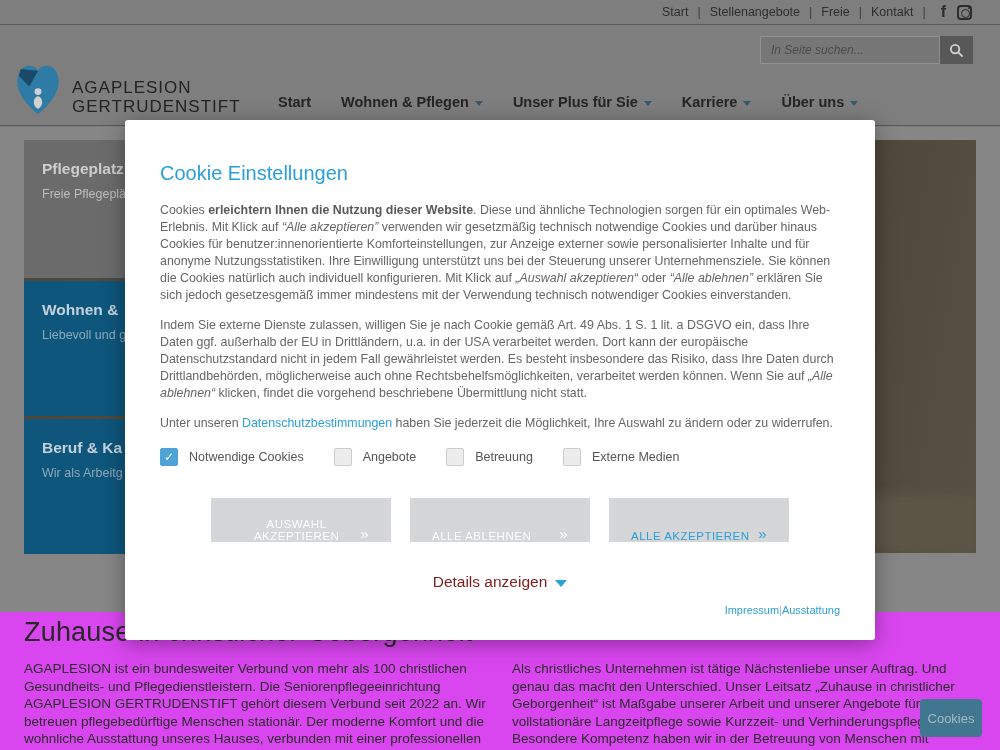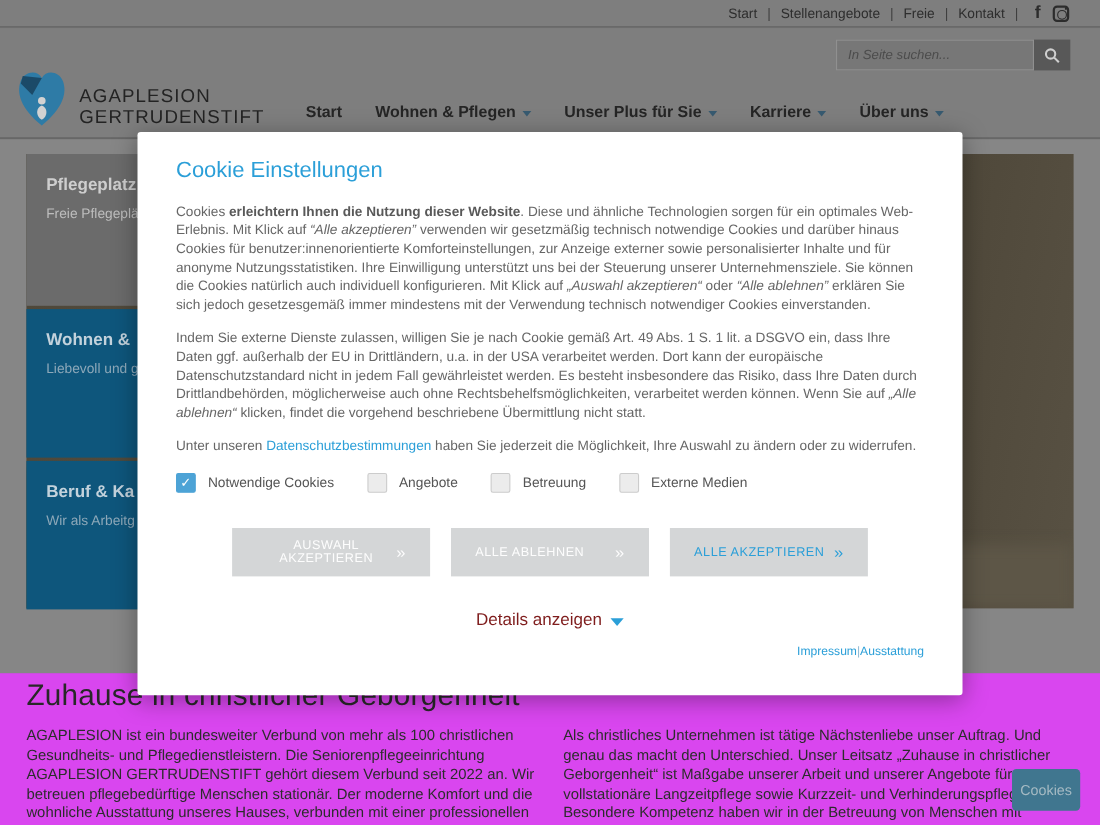--- a/index.html
+++ b/index.html
@@ -62,34 +62,34 @@
   .col { position:absolute; top:48px; width:464px; font-size:13.5px; line-height:17.5px; color:#2c2c2c; }
   .col1 { left:24px; }
   .col2 { left:512px; }
 
   .cookies-fab { position:absolute; right:18px; bottom:13px; width:62px; height:38px; background:#40768f;
                  border:none; border-radius:4px; color:#a5bac3; font-size:13px; cursor:pointer;
                  font-family:"Liberation Sans",sans-serif; z-index:5; }
 
   
   .dialog { position:absolute; left:125px; top:120px; width:750px; min-height:512px; background:#ffffff;
-            border-radius:3px; box-shadow:0 4px 22px rgba(0,0,0,.35); z-index:10; padding:24px 35px 24px 35px; }
+            border-radius:3px; box-shadow:0 4px 22px rgba(0,0,0,.35); z-index:10; padding:42px 35px 24px 35px; }
   .dlg-title { font-size:20px; color:#2b9fd8; font-weight:normal; margin-bottom:17px; }
   .dlg-p { font-size:12.4px; line-height:17px; color:#666; margin-bottom:13px; }
   .dlg-p .b { font-weight:bold; color:#595959; }
   .dlg-p .i { font-style:italic; }
   .dlg-p .link { color:#2b9fd8; cursor:pointer; }
   .chk-row { display:flex; align-items:center; gap:30px; margin-top:16px; }
   .chk { display:flex; align-items:center; gap:11px; font-size:12.5px; color:#555; cursor:pointer; }
   .chk-box { width:18px; height:18px; background:#ececec; border:1px solid #cccccc; border-radius:2px;
              display:flex; align-items:center; justify-content:center; }
   .chk-box.checked { background:#4da3d6; border-color:#4da3d6; color:#fff; font-size:12px; font-weight:bold; }
   .btn-row { display:flex; justify-content:center; gap:19px; margin-top:32px; }
   .dlg-btn { width:180px; height:44px; background:#d4d6d7; border:none; cursor:pointer; display:flex;
-             align-items:center; justify-content:space-between; padding:0 22px; font-size:11.5px;
+             align-items:flex-end; justify-content:space-between; padding:0 22px; font-size:11.5px;
              letter-spacing:.5px; font-family:"Liberation Sans",sans-serif; }
   .dlg-btn .chev { font-size:15px; }
   .btn-light { color:#fdfdfd; }
   .btn-accent { color:#2b9fd8; }
   .details-row { display:flex; align-items:center; justify-content:center; gap:8px; margin-top:31px;
                  color:#7f1d1d; font-size:15.5px; cursor:pointer; }
   .tri-down { width:0; height:0; border-left:6px solid transparent; border-right:6px solid transparent;
               border-top:7px solid #2b9fd8; margin-top:2px; }
   .imp-row { display:flex; justify-content:flex-end; margin-top:13px; font-size:11px; color:#2b9fd8; }
   .imp-row .isep { color:#8fb9d2; }

